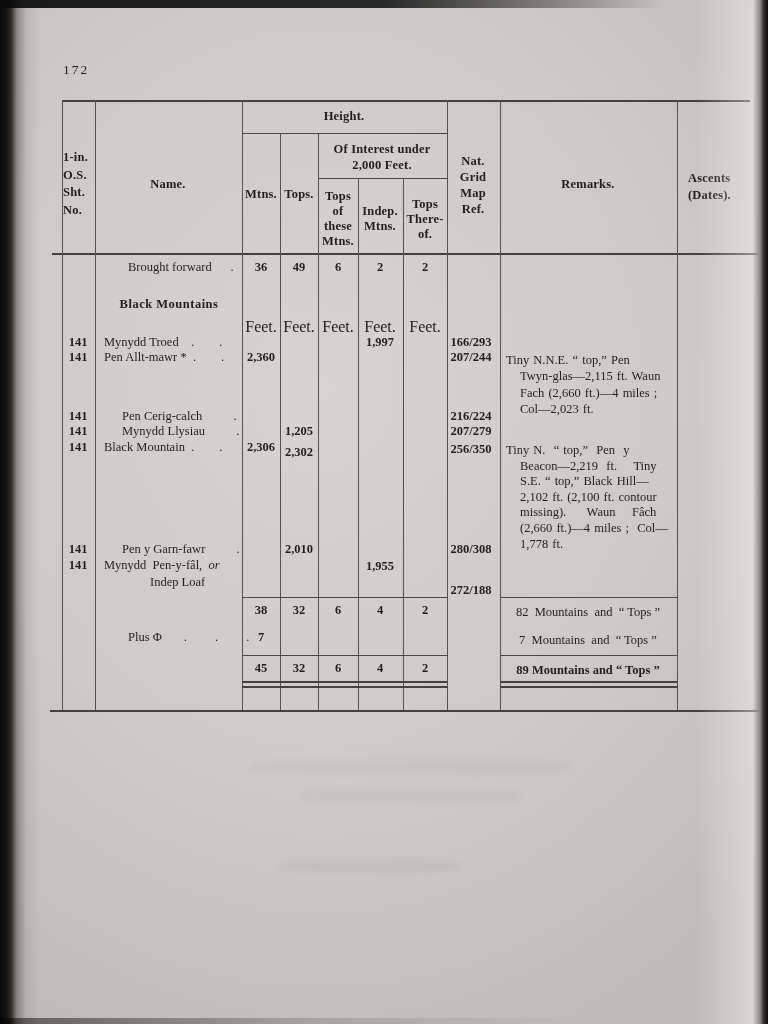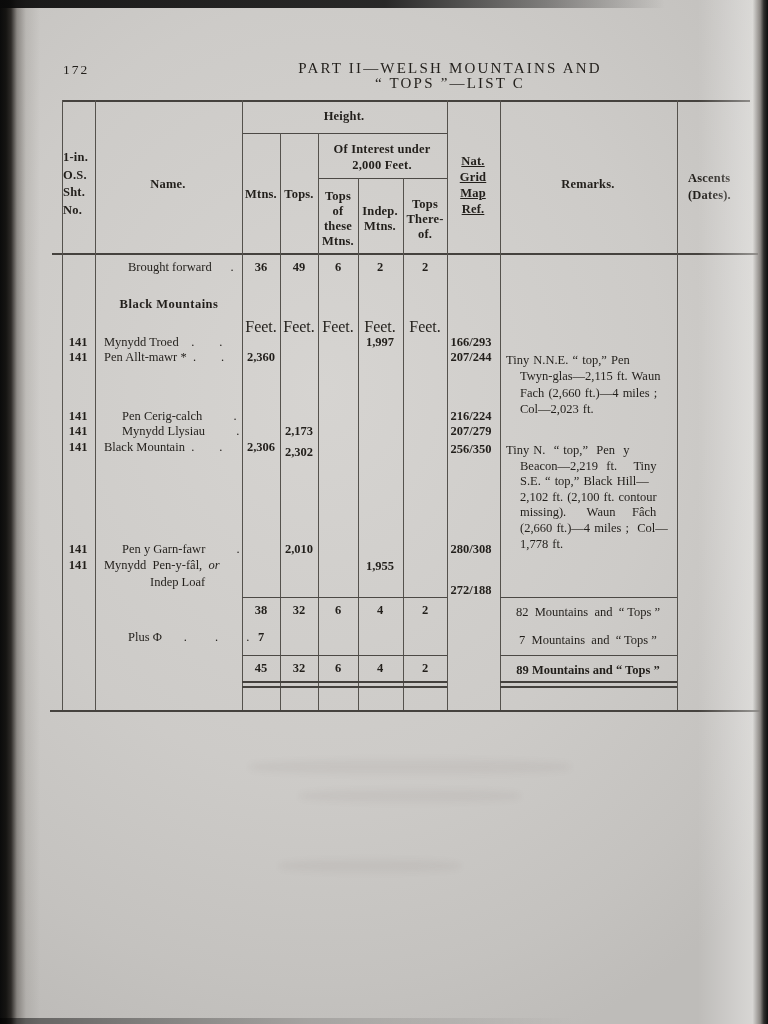--- a/index.html
+++ b/index.html
@@ -32,21 +32,20 @@
   .title{letter-spacing:2.2px;font-size:15px;}
   .pageno{letter-spacing:2px;font-size:13.5px;}
   .italic{font-style:italic;}
 </style>
 </head>
 <body>
 
 <div class="page">
 
   <div class="cell pageno" style="left:63px;top:62px;">172</div>
-  <div class="cell ctr title" style="left:450px;top:61px;">PART II—WELSH MOUNTAINS AND “ TOPS ”—LIST C</div>
 
   <div>
     <div class="hl h2px" style="left:62px;top:100px;width:688px;"></div>
     <div class="hl" style="left:242px;top:133px;width:205px;"></div>
     <div class="hl" style="left:318px;top:178px;width:129px;"></div>
     <div class="hl h2px" style="left:52px;top:253px;width:706px;"></div>
 
     <div class="vl" style="left:62px;top:100px;height:610px;"></div>
     <div class="vl" style="left:95px;top:100px;height:610px;"></div>
     <div class="vl" style="left:242px;top:100px;height:610px;"></div>
@@ -81,21 +80,21 @@
 2,000 Feet.</div>
   <div class="cell ctr hd" style="left:338px;top:189px;">Tops
 of
 these
 Mtns.</div>
   <div class="cell ctr hd" style="left:380px;top:204px;">Indep.
 Mtns.</div>
   <div class="cell ctr hd" style="left:425px;top:197px;">Tops
 There-
 of.</div>
-  <div class="cell ctr hd" style="left:473px;top:153px;line-height:16px;text-decoration:underline;">Nat.
+  <div class="cell ctr hd" style="left:473px;top:153px;line-height:16px;">Nat.
 Grid
 Map
 Ref.</div>
   <div class="cell ctr hd" style="left:588px;top:177px;">Remarks.</div>
   <div class="cell hd" style="left:688px;top:170px;line-height:16.5px;">Ascents
 (Dates).</div>
 
   <div class="cell" style="left:128px;top:260px;">Brought forward      .</div>
   <div class="cell ctr num" style="left:261px;top:260px;">36</div>
   <div class="cell ctr num" style="left:299px;top:260px;">49</div>
@@ -125,21 +124,21 @@
 Fach (2,660 ft.)—4 miles ;
 Col—2,023 ft.</div>
 
   <div class="cell ctr b" style="left:78px;top:409px;">141</div>
   <div class="cell" style="left:122px;top:409px;">Pen Cerig-calch          .</div>
   <div class="cell ctr num" style="left:299px;top:409px;margin-top:36px;">2,302</div>
   <div class="cell ctr num" style="left:471px;top:409px;">216/224</div>
 
   <div class="cell ctr b" style="left:78px;top:424px;">141</div>
   <div class="cell" style="left:122px;top:424px;">Mynydd Llysiau          .</div>
-  <div class="cell ctr num" style="left:299px;top:424px;">2,173</div>
+  <div class="cell ctr num" style="left:299px;top:424px;">1,205</div>
   <div class="cell ctr num" style="left:471px;top:424px;">207/279</div>
 
   <div class="cell ctr b" style="left:78px;top:440px;">141</div>
   <div class="cell" style="left:104px;top:440px;">Black Mountain  .        .</div>
   <div class="cell ctr num" style="left:261px;top:440px;">2,306</div>
   <div class="cell ctr num" style="left:471px;top:442px;text-align:center;">256/350</div>
   <div class="cell remark" style="left:506px;top:443px;line-height:15.6px;">Tiny N.  “ top,”  Pen  y
 Beacon—2,219  ft.    Tiny
 S.E. “ top,” Black Hill—
 2,102 ft. (2,100 ft. contour

